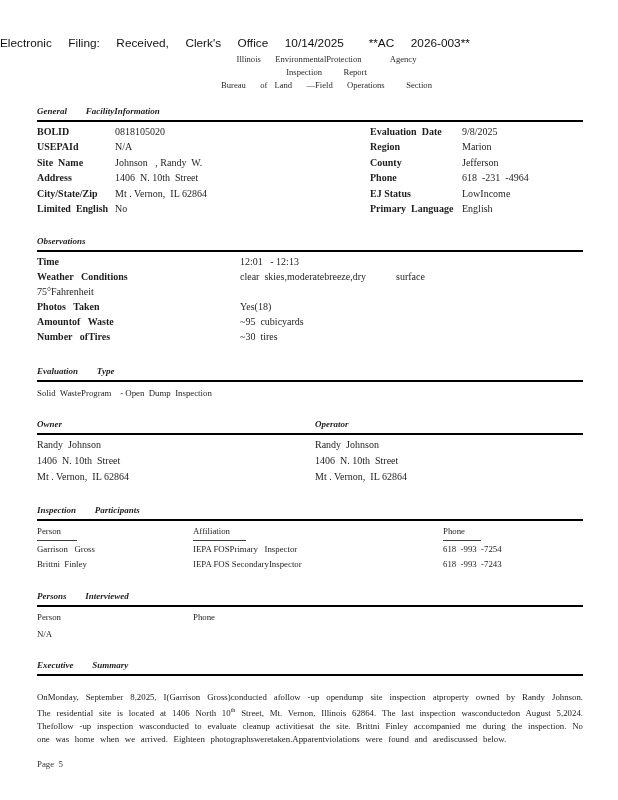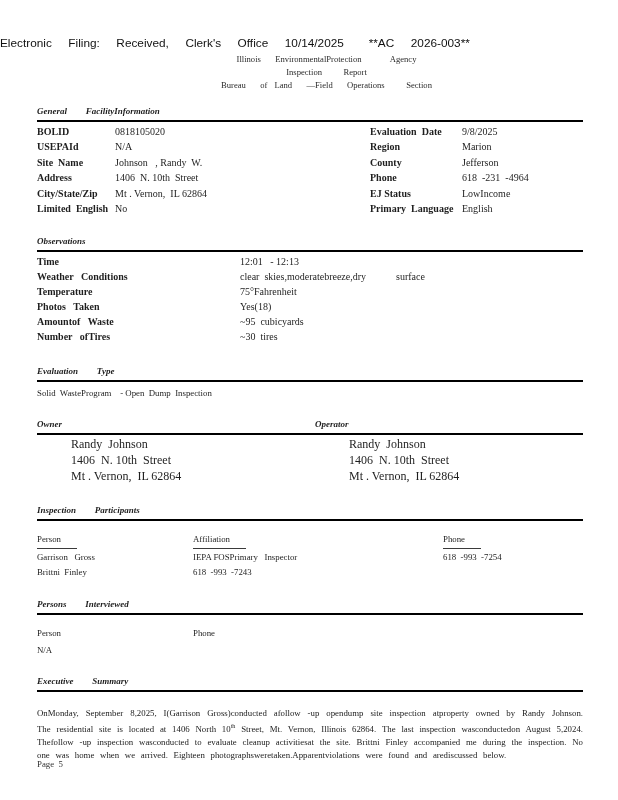--- a/index.html
+++ b/index.html
@@ -67,27 +67,27 @@
   .obs-rows .frow { line-height: 15px; }
   .obs-rows .flabel { width: 203px; }
 
   .eval-value { font-size: 8.8px; line-height: 16px; margin-top: 3px; white-space: pre-wrap; }
 
   .oo-titles { display: flex; }
   .oo-titles .t-left { width: 278px; flex: none; }
   .oo-cols { display: flex; margin-top: 2px; }
   .oo-left { width: 278px; flex: none; }
   .oo-right { flex: 1; }
-  .oo-line { font-size: 12px; line-height: 15.8px; white-space: pre-wrap; margin-left: 34px; }
+  .oo-line { font-size: 10px; line-height: 15.8px; white-space: pre-wrap; }
 
   .tbl-row { display: flex; font-size: 8.8px; line-height: 15.8px; }
   .c-1 { width: 156px; flex: none; white-space: pre-wrap; }
   .c-2 { width: 250px; flex: none; white-space: pre-wrap; }
   .c-3 { flex: 1; white-space: pre-wrap; }
-  .head-row { margin-top: 11px; margin-bottom: 1px; }
+  .head-row { margin-top: 3px; margin-bottom: 1px; }
   .u { display: inline-block; border-bottom: 1px solid #3a3a3a; padding-right: 16px; }
 
   .summary-p {
     margin-top: 15px;
     font-size: 8.8px;
     line-height: 13px;
     text-align: justify;
     word-spacing: 3.5px;
     color: #222;
   }
@@ -182,21 +182,20 @@
       <div class="obs-rows">
         <div class="frow">
             <span class="flabel">Time</span>
             <span class="fvalue">12:01   - 12:13</span>
           </div>
         <div class="frow">
             <span class="flabel">Weather   Conditions</span>
             <span class="fvalue">clear  skies,moderatebreeze,dry            surface</span>
           </div>
         <div class="frow">
-            <span class="flabel">Temperature</span>
             <span class="fvalue">75°Fahrenheit</span>
           </div>
         <div class="frow">
             <span class="flabel">Photos   Taken</span>
             <span class="fvalue">Yes(18)</span>
           </div>
         <div class="frow">
             <span class="flabel">Amountof   Waste</span>
             <span class="fvalue">~95  cubicyards</span>
           </div>
@@ -241,20 +240,21 @@
         <div class="c-2"><span class="u">Affiliation</span></div>
         <div class="c-3"><span class="u">Phone</span></div>
       </div>
       <div class="tbl-row">
         <div class="c-1">Garrison   Gross</div>
         <div class="c-2">IEPA FOSPrimary   Inspector</div>
         <div class="c-3">618  -993  -7254</div>
       </div>
       <div class="tbl-row">
         <div class="c-1">Brittni  Finley</div>
+        <div class="c-2">IEPA FOS SecondaryInspector</div>
         <div class="c-3">618  -993  -7243</div>
       </div>
     </div>
 
     <div class="s-int">
       <div class="sec-title">Persons   Interviewed</div>
       <div class="rule"></div>
       <div class="tbl-row head-row">
         <div class="c-1">Person</div>
         <div class="c-2">Phone</div>

